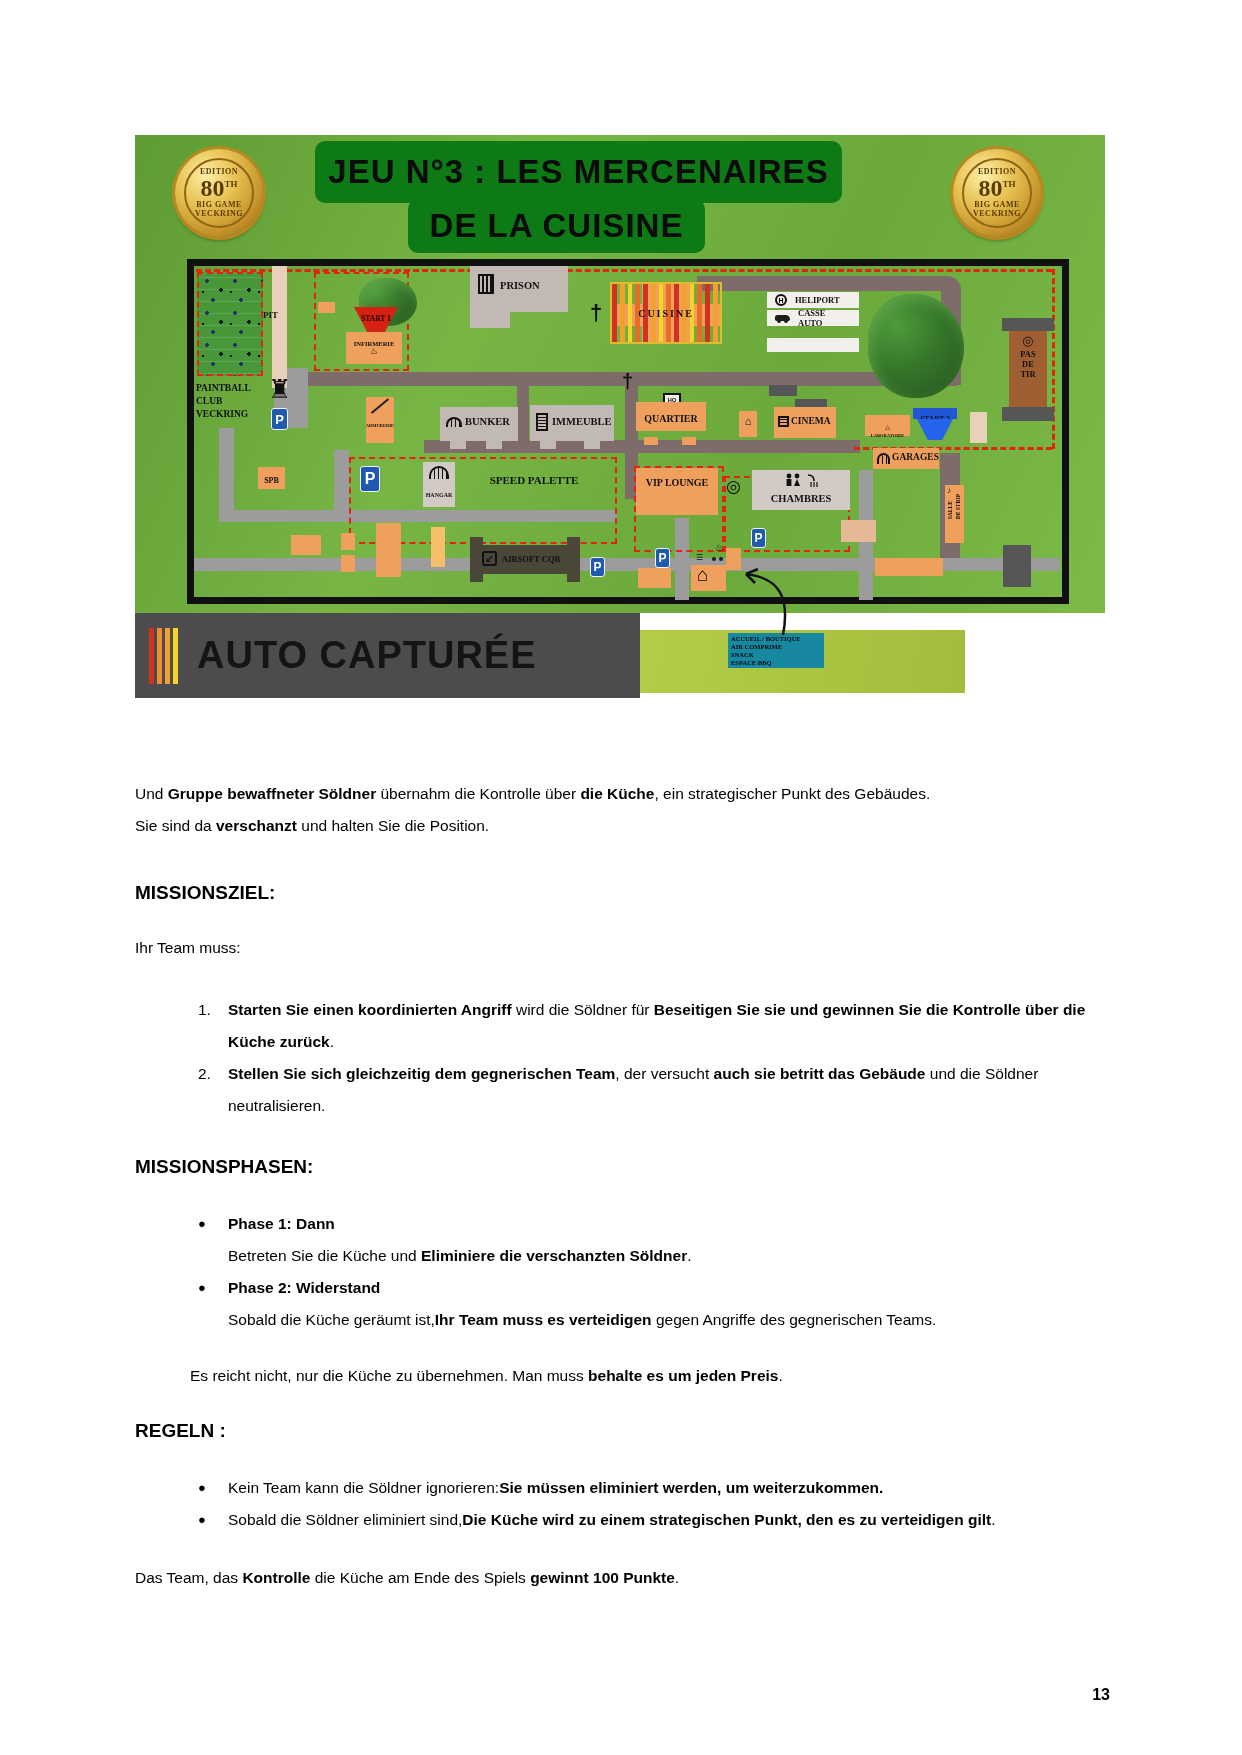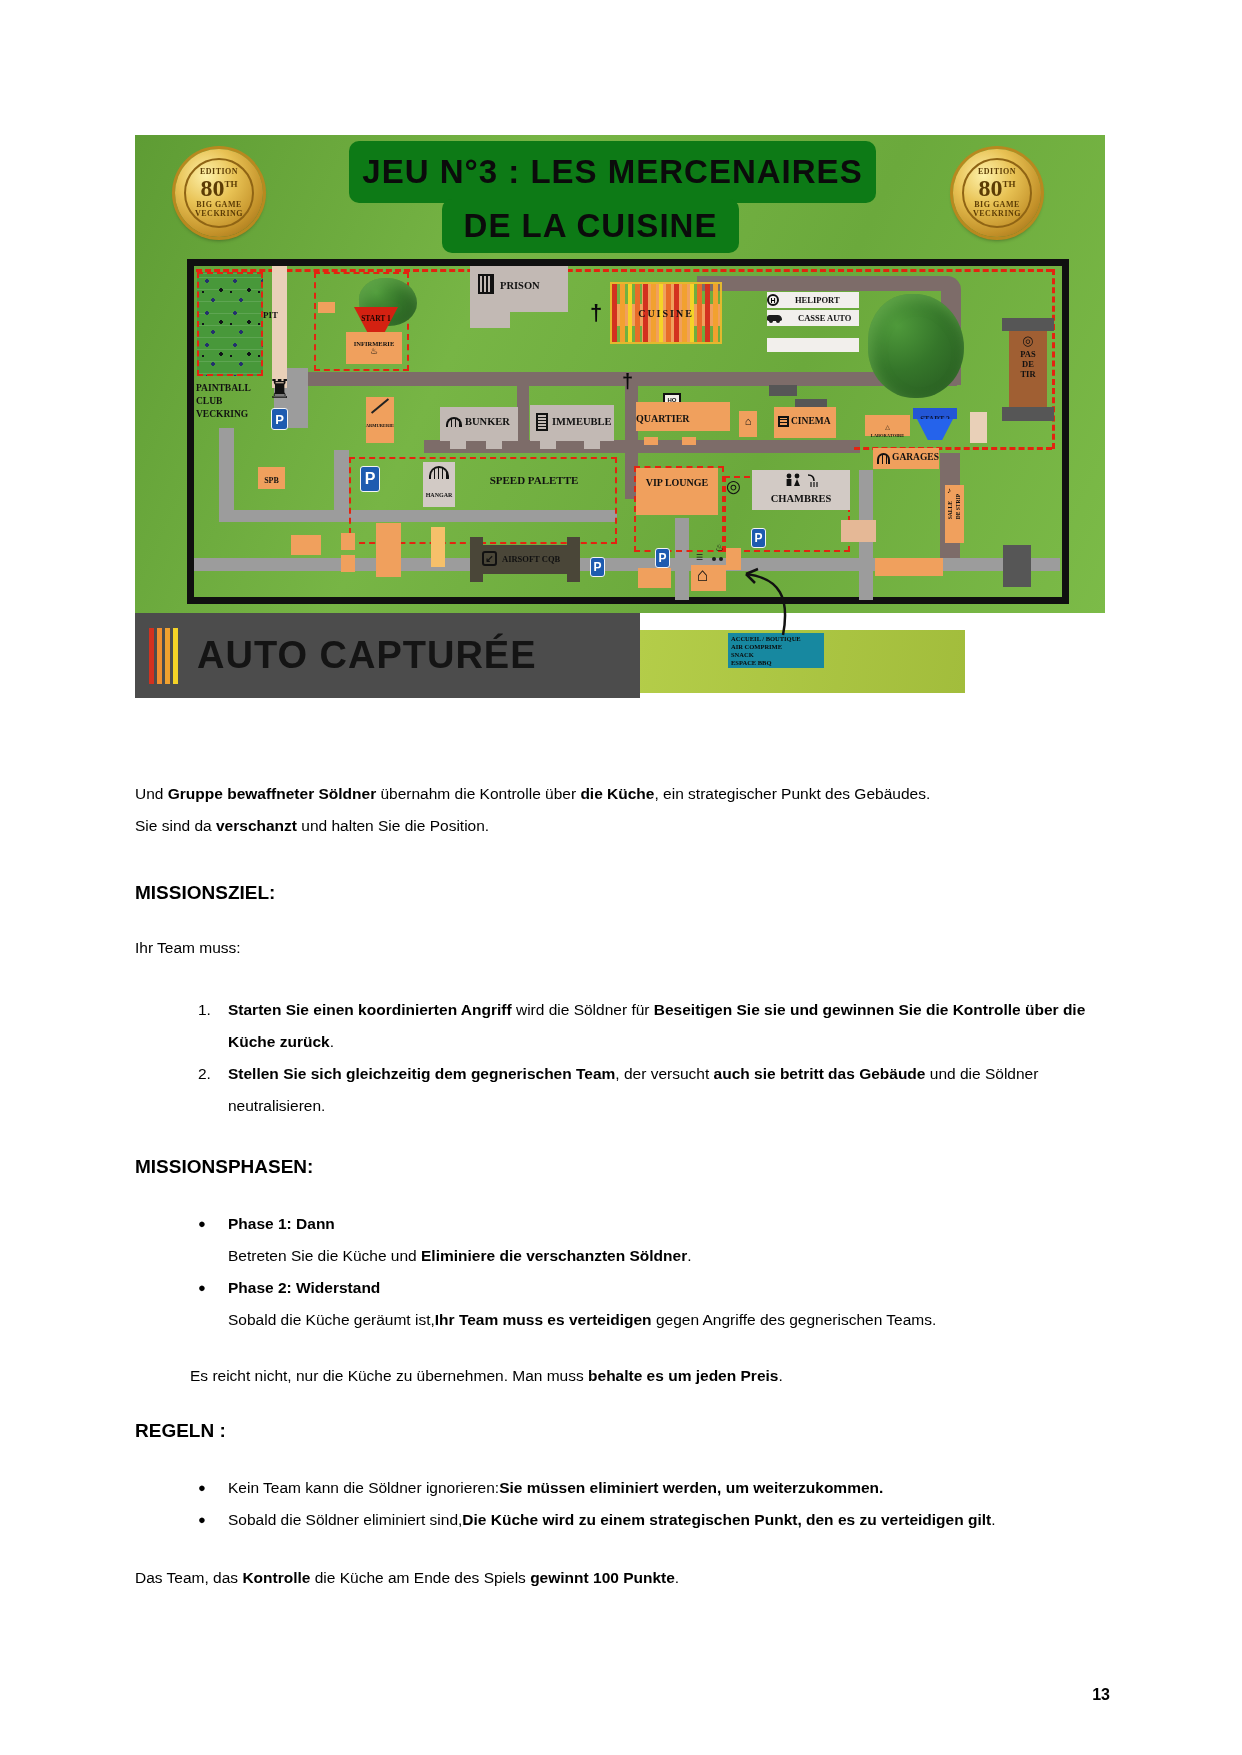--- a/index.html
+++ b/index.html
@@ -4,21 +4,21 @@
 <style>
   * { margin:0; padding:0; box-sizing:border-box; }
   body { background:#e8e8e8; font-family:"Liberation Sans", sans-serif; }
   .page { position:relative; width:1242px; height:1755px; background:#ffffff; margin:0 auto; overflow:hidden; }
   .abs { position:absolute; }
 
   
   .map-figure { position:absolute; left:135px; top:135px; width:970px; height:478px;
     background:linear-gradient(115deg,#5e9c34 0%,#77b545 35%,#6ba93c 65%,#7cbb48 100%); overflow:hidden; }
   .title-box { position:absolute; background:#0d7a16; border-radius:10px; display:flex; align-items:center; justify-content:center;
-    color:#0b0b0b; font-family:"Liberation Sans",sans-serif; font-weight:900; font-size:33px; letter-spacing:1px;margin-left:34px; }
+    color:#0b0b0b; font-family:"Liberation Sans",sans-serif; font-weight:900; font-size:33px; letter-spacing:1px; }
   .medal { position:absolute; width:88px; height:88px; border-radius:50%;
     background:radial-gradient(circle at 35% 30%,#fdf0a8 0%,#e8c254 35%,#c39129 70%,#8f6414 100%);
     box-shadow:0 0 0 3px #b8891f, 0 3px 4px rgba(0,0,0,.45); display:flex; align-items:center; justify-content:center; }
   .medal-inner { width:70px; height:70px; border-radius:50%; border:2px solid #8f6414; display:flex; flex-direction:column;
     align-items:center; justify-content:center; color:#5c3c05; font-family:"Liberation Serif",serif; text-align:center; line-height:1.05; }
   .medal-inner .m-sm { font-size:8px; font-weight:bold; letter-spacing:.5px;text-align:center; }
   .medal-inner .m-big { font-size:24px; font-weight:bold; font-family:"Liberation Serif",serif; }
   .medal-inner .m-big sup { font-size:9px; }
   .medal .ribbon { position:absolute; bottom:-6px; left:8px; right:8px; height:14px; background:linear-gradient(#e8c254,#b8891f); z-index:-1; }
 
@@ -38,21 +38,21 @@
   .b-or2 { position:absolute; background:#f6c06a; }
   .b-gy { position:absolute; background:#c2b9b4; }
   .b-gy2 { position:absolute; background:#d2cac5; }
   .b-dk { position:absolute; background:#565656; }
   .b-bg { position:absolute; background:#e9d0b8; }
   .maplbl { font-family:"Liberation Serif",serif; font-weight:bold; color:#111; white-space:pre-line; }
   .tree { position:absolute; border-radius:46% 54% 50% 50%;
     background:radial-gradient(circle at 30% 30%,#4f9a3b 0%,#35762a 45%,#2c6424 75%,#245420 100%); box-shadow:inset 4px 6px 14px rgba(120,190,90,.55); }
   .pbdg { position:absolute; background:#1e5bb0; color:#fff; font-weight:bold; border-radius:3px; border:1px solid #f4f4f4;
     display:flex; align-items:center; justify-content:center; font-family:"Liberation Sans",sans-serif; }
-  .whitebox { position:absolute; background:#f2efec; display:flex; align-items:center; gap:16px; padding:0 0; }
+  .whitebox { position:absolute; background:#f2efec; display:flex; align-items:center; gap:8px; padding:0 8px; }
   .trap { clip-path:polygon(0 0,100% 0,70% 100%,30% 100%); }
   .field { position:absolute; background:#48983a;
     background-image:
       radial-gradient(circle 2px at 8px 7px,#24306e 98%,transparent),
       radial-gradient(circle 2px at 22px 16px,#101418 98%,transparent),
       radial-gradient(circle 2px at 14px 26px,#24306e 98%,transparent),
       radial-gradient(circle 1.5px at 4px 18px,#101418 98%,transparent),
       repeating-linear-gradient(0deg,rgba(255,255,255,.12) 0 1px,transparent 1px 12px);
     background-size:28px 32px,28px 32px,28px 32px,28px 32px,auto; }
   .stripes-cuisine { position:absolute; inset:0;
@@ -225,21 +225,21 @@
       <div class="b-gy" style="left:292px;top:175px;width:16px;height:8px;"></div>
 
       <div class="b-gy" style="left:336px;top:139px;width:84px;height:36px;">
         <div class="grid-ico abs" style="left:6px;top:8px;width:12px;height:18px;"></div>
         <span class="maplbl abs" style="left:22px;top:11px;font-size:10.5px;">IMMEUBLE</span>
       </div>
       <div class="b-gy" style="left:346px;top:175px;width:16px;height:8px;"></div>
       <div class="b-gy" style="left:390px;top:175px;width:16px;height:8px;"></div>
 
       <div class="hq-ico" style="left:469px;top:127px;width:18px;height:14px;">HQ</div>
-      <div class="b-or" style="left:442px;top:136px;width:94px;height:29px;line-height:29px;">
+      <div class="b-or" style="left:442px;top:136px;width:70px;height:29px;text-align:center;line-height:29px;">
         <span class="maplbl" style="font-size:10px;">QUARTIER</span>
       </div>
       <div class="b-or" style="left:450px;top:171px;width:14px;height:8px;"></div>
       <div class="b-or" style="left:488px;top:171px;width:14px;height:8px;"></div>
 
       <div class="b-or" style="left:545px;top:145px;width:18px;height:26px;text-align:center;">
         <span style="font-size:11px;color:#111;">⌂</span>
       </div>
 
       <div class="b-dk" style="left:575px;top:119px;width:28px;height:11px;"></div>

